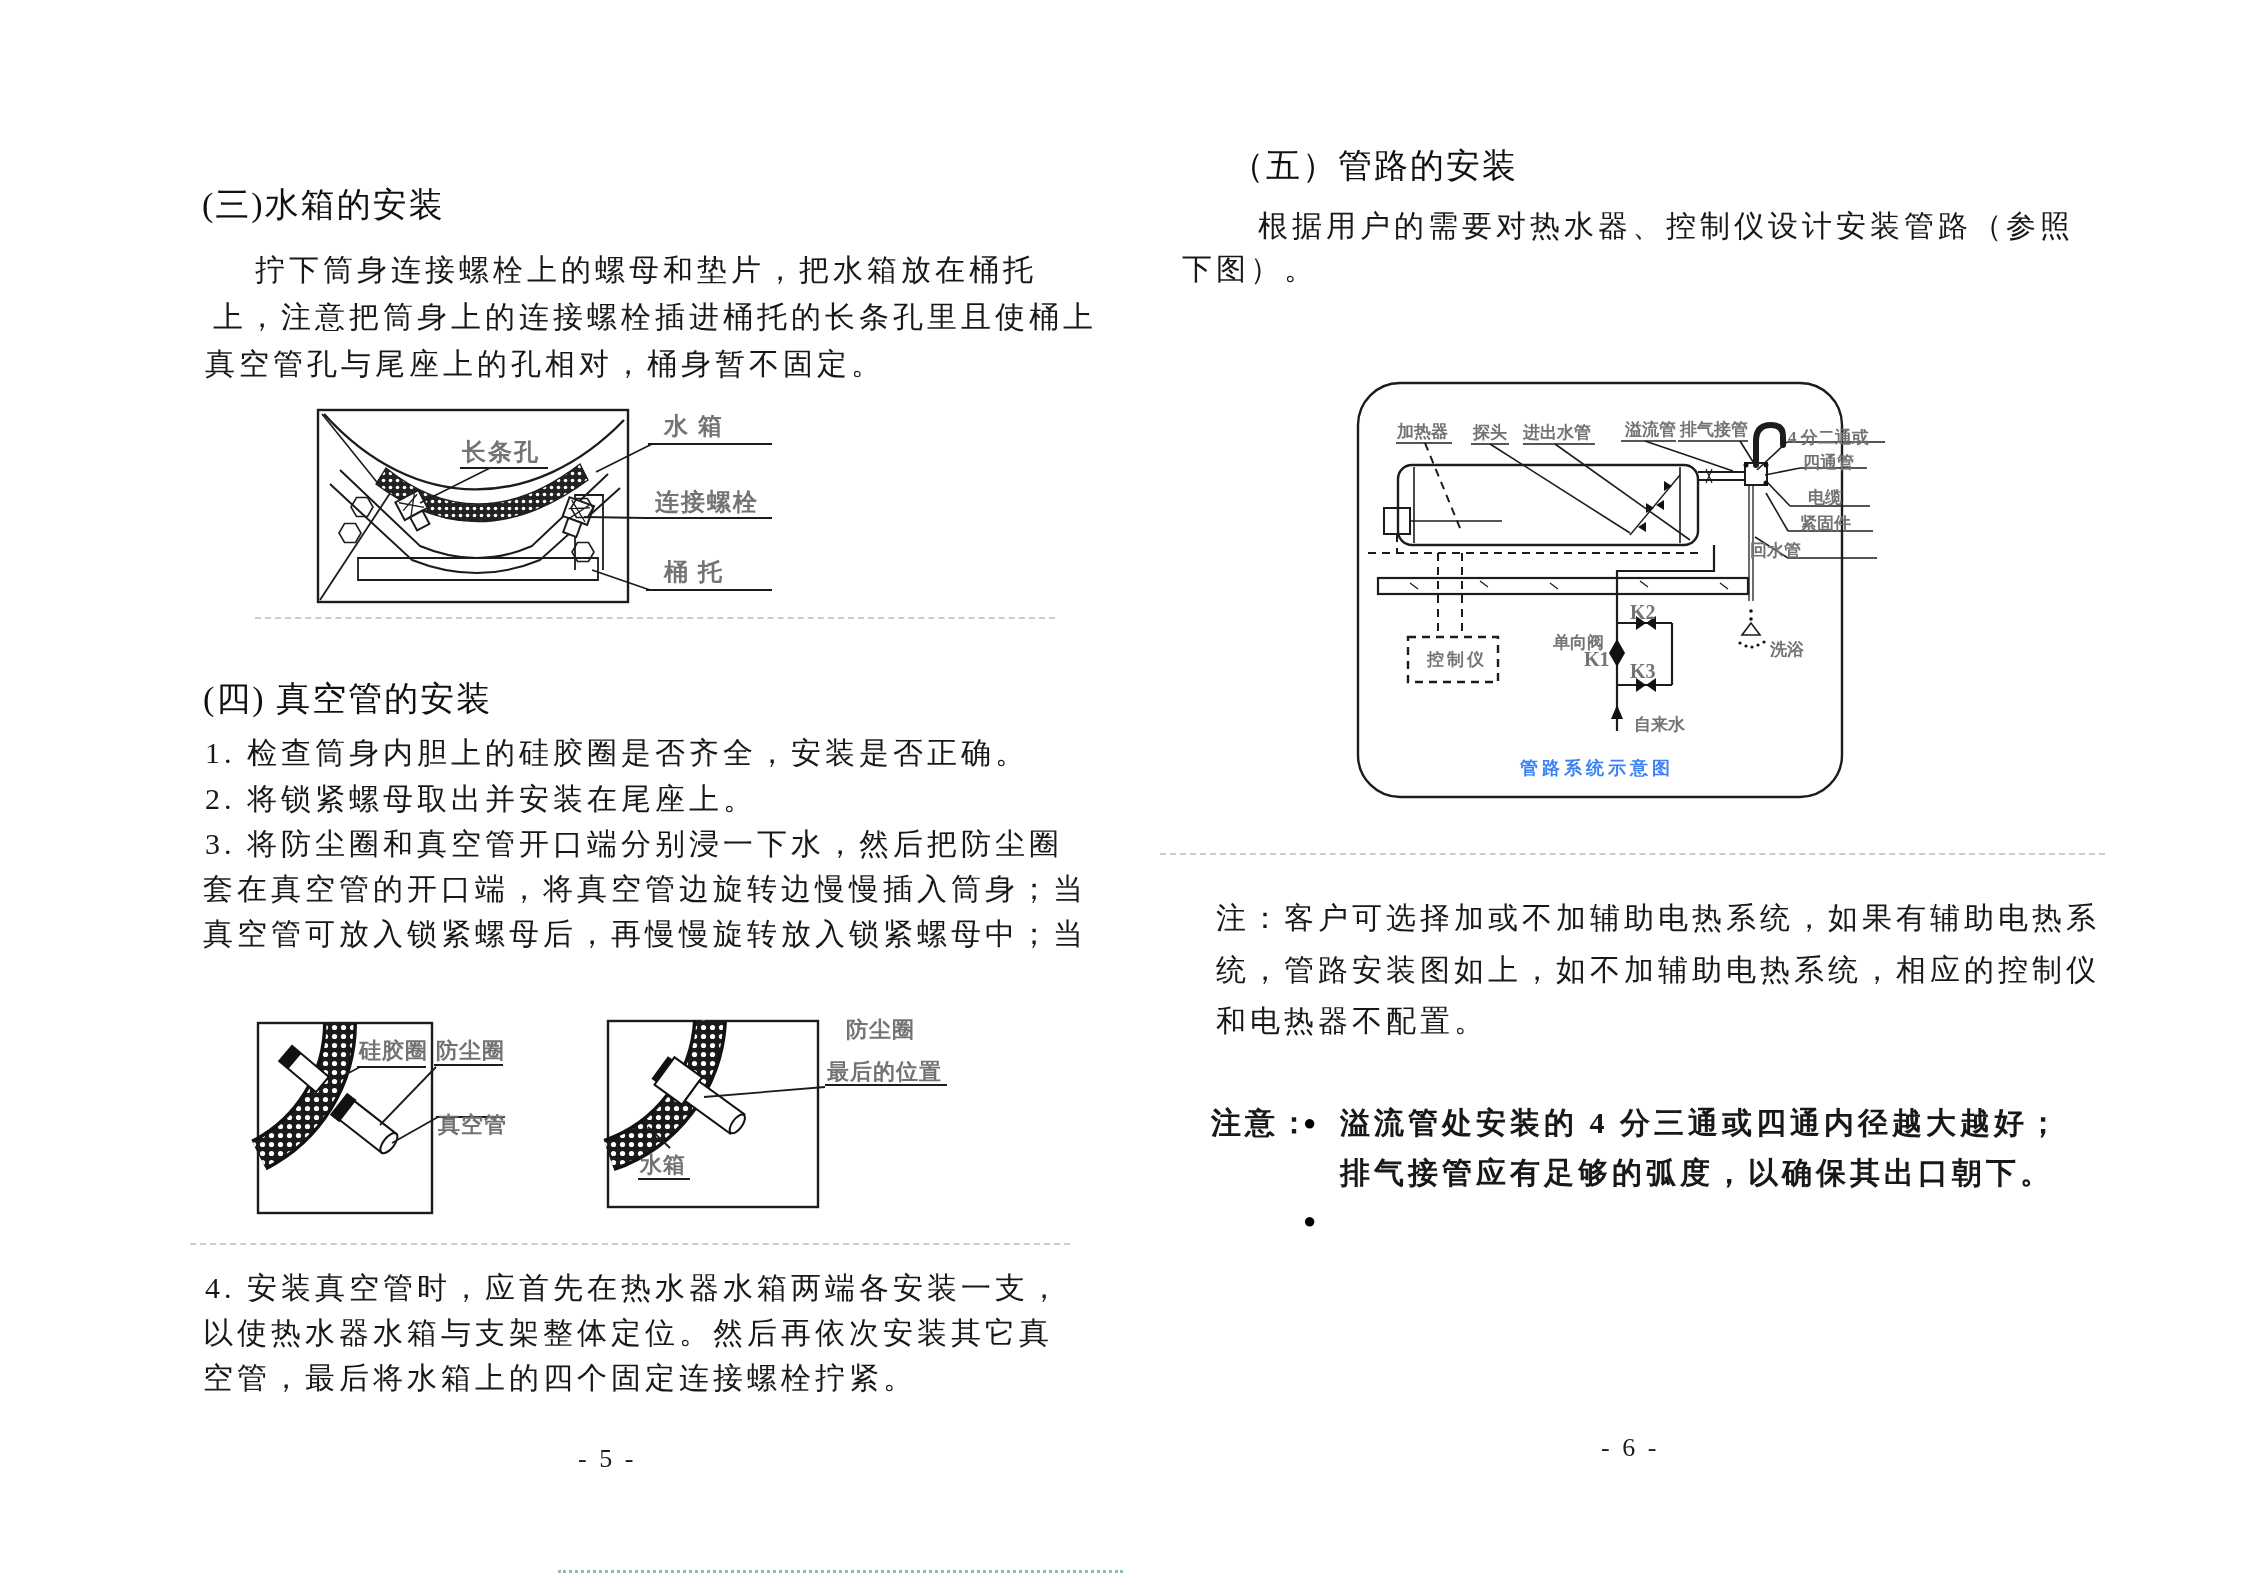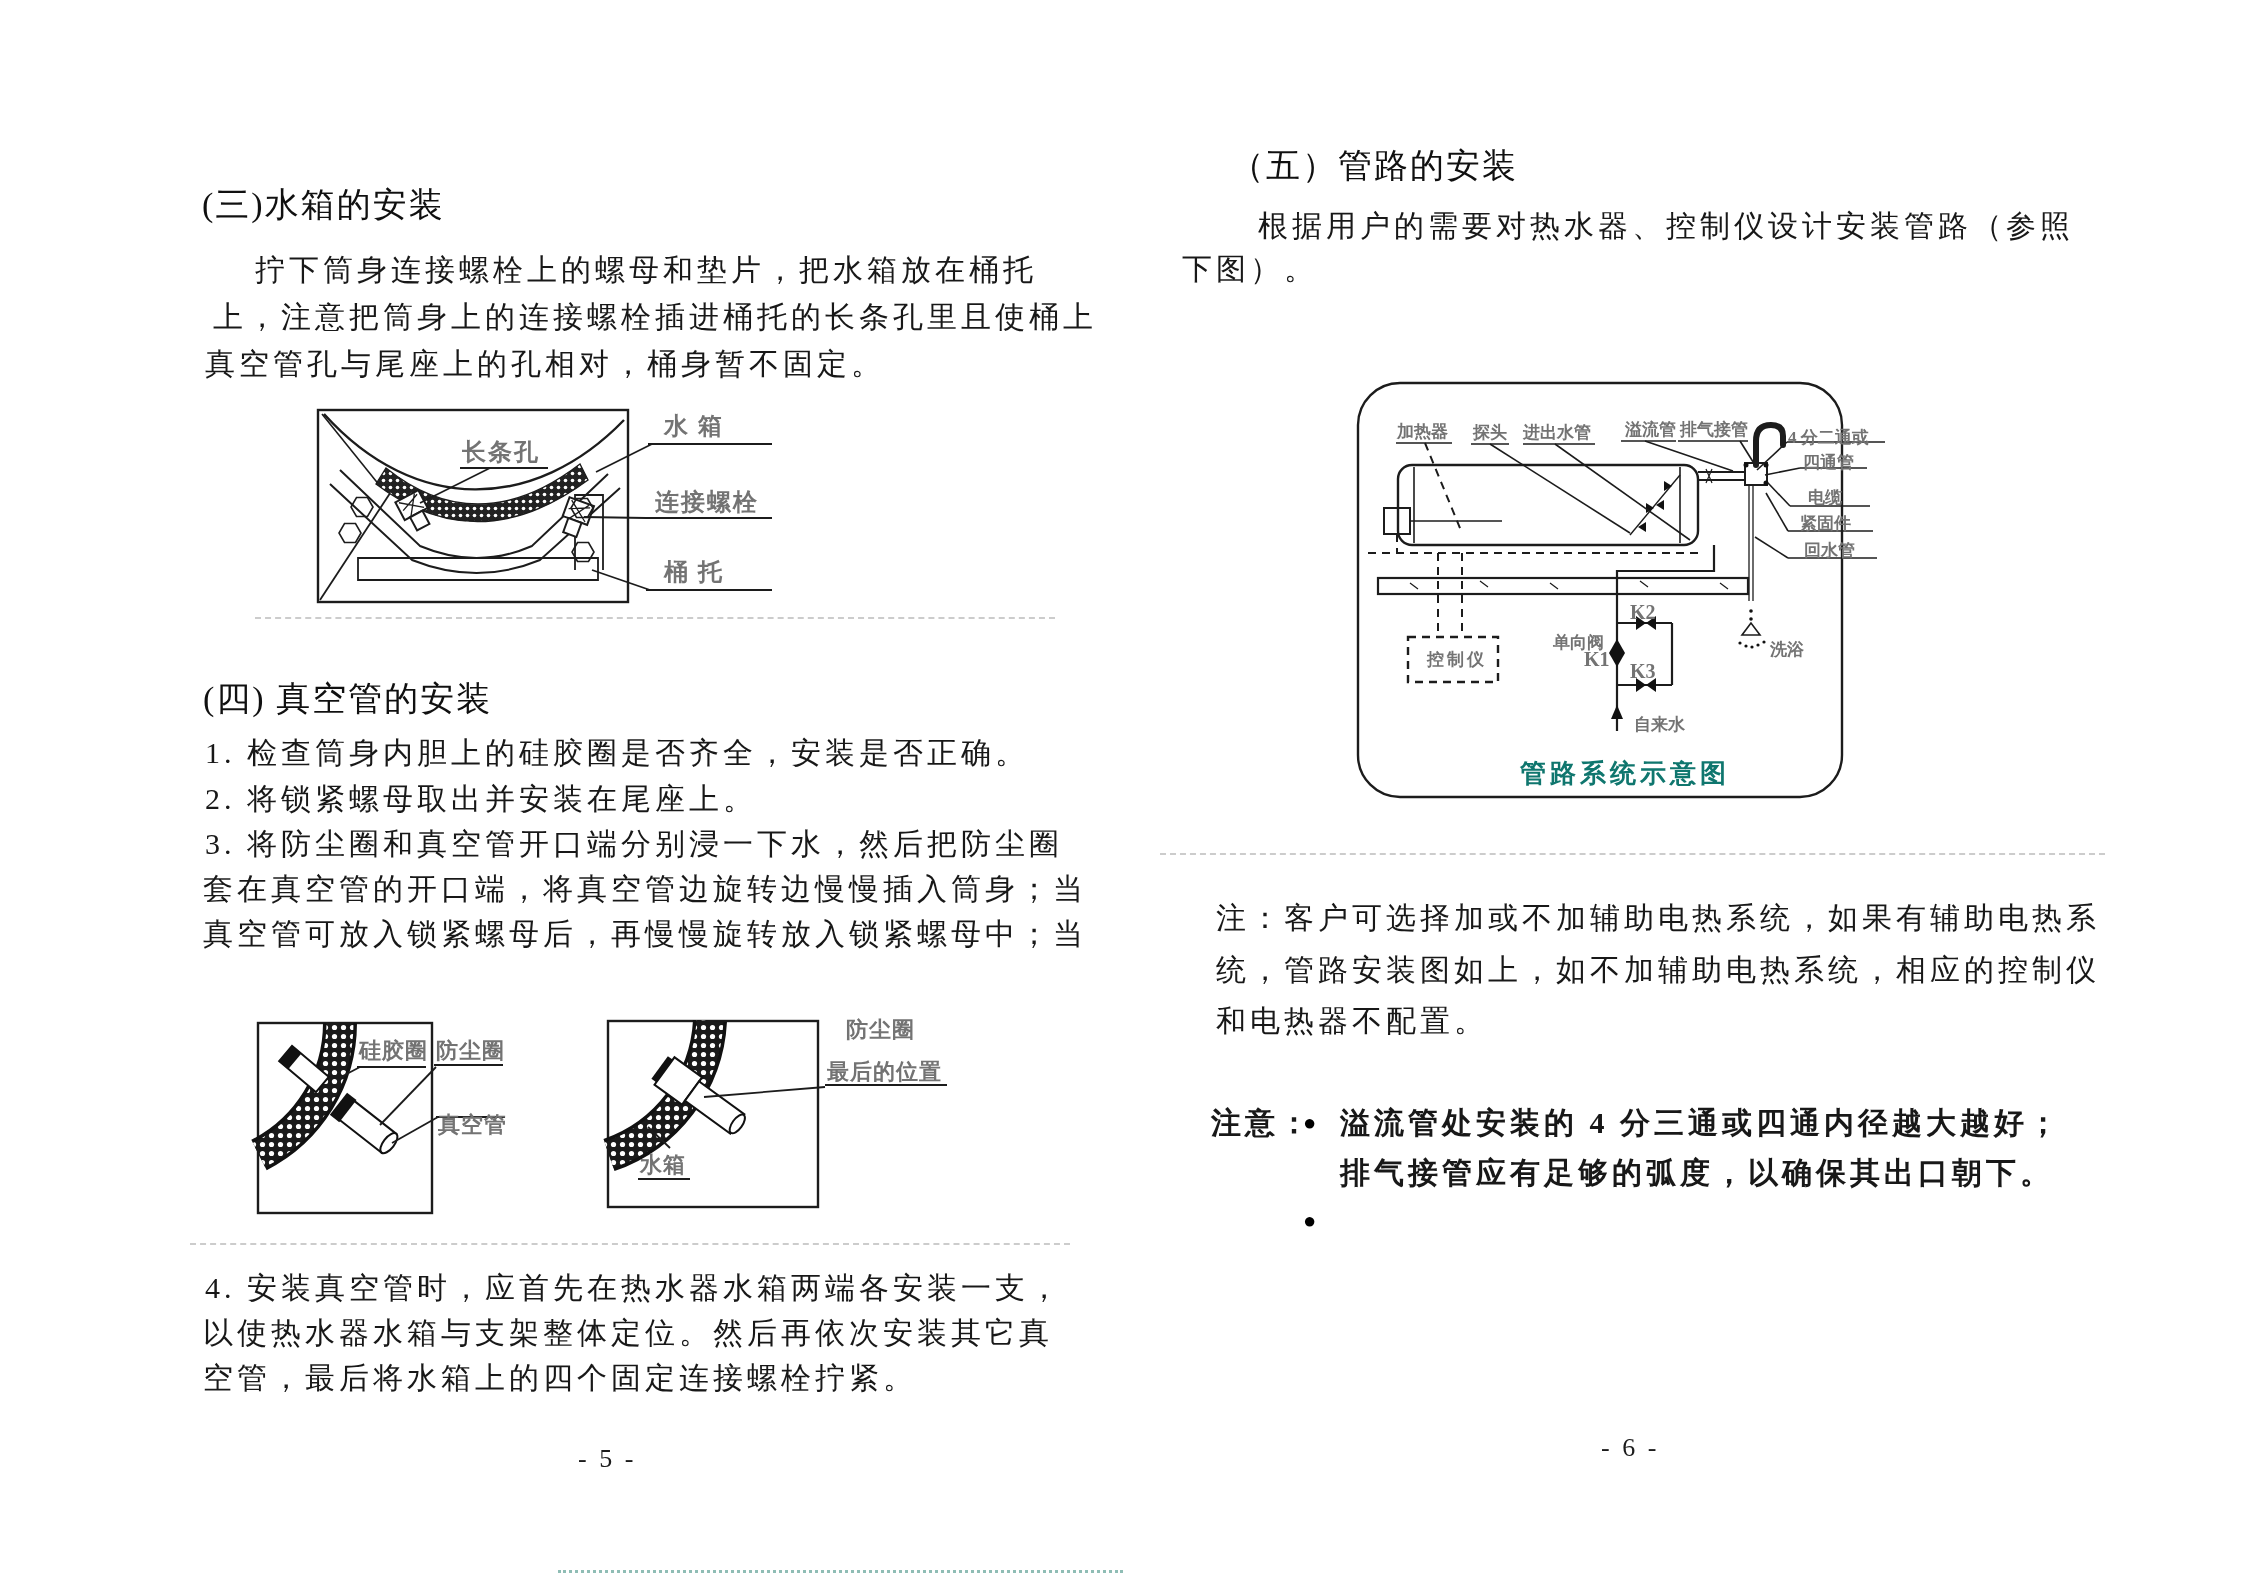--- a/index.html
+++ b/index.html
@@ -8,21 +8,21 @@
   .abs{position:absolute;white-space:nowrap;font-family:Liberation Serif, serif;}
   .h{font-size:34px;letter-spacing:2px;color:#101010;}
   .b{font-size:30px;letter-spacing:4px;color:#181818;}
   .bold{font-weight:700;}
   .fl{font-weight:700;color:#737373;}
   .f24{font-size:24px;letter-spacing:2px;}
   .f22{font-size:22px;letter-spacing:1px;}
   .f17{font-size:17px;letter-spacing:0px;}
   .f20{font-size:20px;}
   .pn{font-size:26px;letter-spacing:3px;color:#1c1c1c;}
-  .cap{font-size:26px;font-weight:700;letter-spacing:4px;color:#0f766e;}
+  .cap{font-size:18px;font-weight:700;letter-spacing:4px;color:#3b82f6;}
   .dash{position:absolute;border-top:2px dashed #cccccc;height:0;}
   .dots{position:absolute;border-top:3px dotted #8fbdb5;height:0;}
   svg{position:absolute;}
   .bullet{font-size:22px;color:#000;}
 </style>
 </head>
 <body>
 
 <div class="sheet">
 
@@ -249,21 +249,21 @@
 
   <div class="abs fl f17" style="left:1397px;top:420px;">加热器</div>
   <div class="abs fl f17" style="left:1473px;top:421px;">探头</div>
   <div class="abs fl f17" style="left:1523px;top:421px;">进出水管</div>
   <div class="abs fl f17" style="left:1625px;top:418px;">溢流管</div>
   <div class="abs fl f17" style="left:1680px;top:418px;">排气接管</div>
   <div class="abs fl f17" style="left:1788px;top:426px;">4 分二通或</div>
   <div class="abs fl f17" style="left:1803px;top:451px;">四通管</div>
   <div class="abs fl f17" style="left:1808px;top:486px;">电缆</div>
   <div class="abs fl f17" style="left:1800px;top:512px;">紧固件</div>
-  <div class="abs fl f17" style="left:1804px;top:539px;">回水管</div>
+  <div class="abs fl f17" style="left:1750px;top:539px;">回水管</div>
   <div class="abs fl f17" style="left:1553px;top:631px;">单向阀</div>
   <div class="abs fl f20" style="left:1630px;top:601px;">K2</div>
   <div class="abs fl f20" style="left:1584px;top:648px;">K1</div>
   <div class="abs fl f20" style="left:1630px;top:660px;">K3</div>
   <div class="abs fl f17" style="left:1770px;top:638px;">洗浴</div>
   <div class="abs fl f17" style="left:1634px;top:713px;">自来水</div>
   <div class="abs fl f17" style="left:1427px;top:648px;letter-spacing:3px;">控制仪</div>
   <div class="abs cap" style="left:1520px;top:756px;">管路系统示意图</div>
 
   <div class="dash" style="left:1160px;top:853px;width:945px;"></div>

